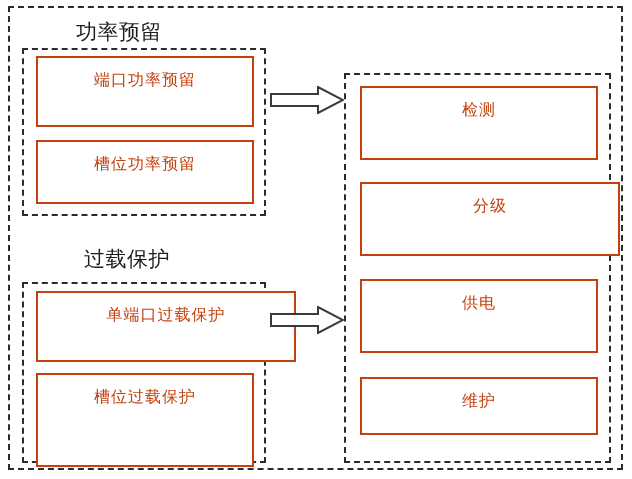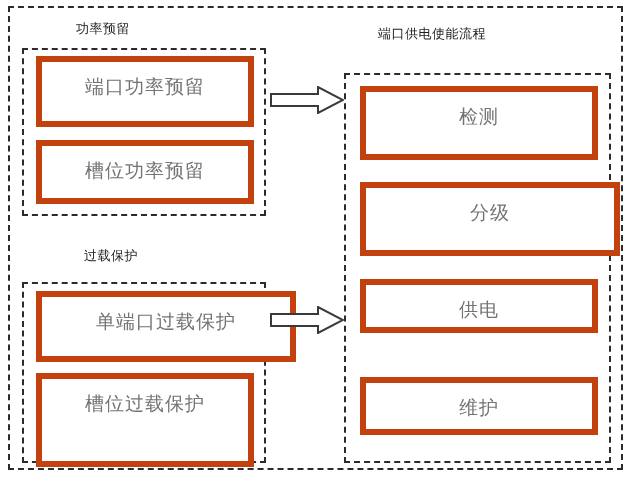--- a/index.html
+++ b/index.html
@@ -26,21 +26,21 @@
     width: 615px;
     height: 464px;
     box-sizing: border-box;
     border: 2px dashed #2b2b2b;
     background: transparent;
   }
 
   
   .group-title {
     position: absolute;
-    font-size: 13px;
+    font-size: 21px;
     line-height: 1;
     color: #1c1c1c;
     white-space: nowrap;
     letter-spacing: 0.5px;
   }
   #title-power-reserve  { left: 76px;  top: 22px; }
   #title-overload       { left: 84px;  top: 249px; text-align: right; }
   #title-flow           { left: 378px; top: 27px; }
 
   
@@ -51,24 +51,24 @@
     background: transparent;
   }
   #group-power-reserve { left: 22px;  top: 48px;  width: 244px; height: 168px; }
   #group-overload      { left: 22px;  top: 282px; width: 244px; height: 181px; }
   #group-flow          { left: 344px; top: 73px;  width: 267px; height: 390px; }
 
   
   .item-box {
     position: absolute;
     box-sizing: border-box;
-    border: 6px solid #c2410c;
+    border: 2px solid #c2410c;
     background: #ffffff;
-    color: #737373;
-    font-size: 19px;
+    color: #c2410c;
+    font-size: 16px;
     text-align: center;
     letter-spacing: 1px;
     white-space: nowrap;
   }
   .item-box .item-label {
     display: block;
     width: 100%;
     position: absolute;
     left: 0;
     top: 12px;
@@ -77,21 +77,21 @@
 
   
   #box-port-power-reserve { left: 36px; top: 56px;  width: 218px; height: 71px; }
   #box-slot-power-reserve { left: 36px; top: 140px; width: 218px; height: 64px; }
   #box-single-port-ovl    { left: 36px; top: 291px; width: 260px; height: 71px; }
   #box-slot-ovl           { left: 36px; top: 373px; width: 218px; height: 94px; }
 
   
   #box-flow-0 { left: 360px; top: 86px;  width: 238px; height: 74px; padding-left: 28px; }
   #box-flow-1 { left: 360px; top: 182px; width: 260px; height: 74px; }
-  #box-flow-2 { left: 360px; top: 279px; width: 238px; height: 54px; }
+  #box-flow-2 { left: 360px; top: 279px; width: 238px; height: 74px; }
   #box-flow-3 { left: 360px; top: 377px; width: 238px; height: 58px; }
 
   
   .block-arrow {
     position: absolute;
     width: 74px;
     height: 28px;
   }
   #arrow-power-to-flow    { left: 270px; top: 86px; }
   #arrow-overload-to-flow { left: 270px; top: 306px; }
@@ -121,21 +121,20 @@
   <div class="dashed-group" id="group-overload"></div>
 
   <div class="item-box" id="box-single-port-ovl">
     <span class="item-label">单端口过载保护</span>
   </div>
 
   <div class="item-box" id="box-slot-ovl">
     <span class="item-label">槽位过载保护</span>
   </div>
 
-  <div class="group-title" id="title-flow">端口供电使能流程</div>
 
   <div class="dashed-group" id="group-flow"></div>
 
   <div class="item-box" id="box-flow-0">
     <span class="item-label">检测</span>
   </div>
 
   <div class="item-box" id="box-flow-1">
     <span class="item-label">分级</span>
   </div>

